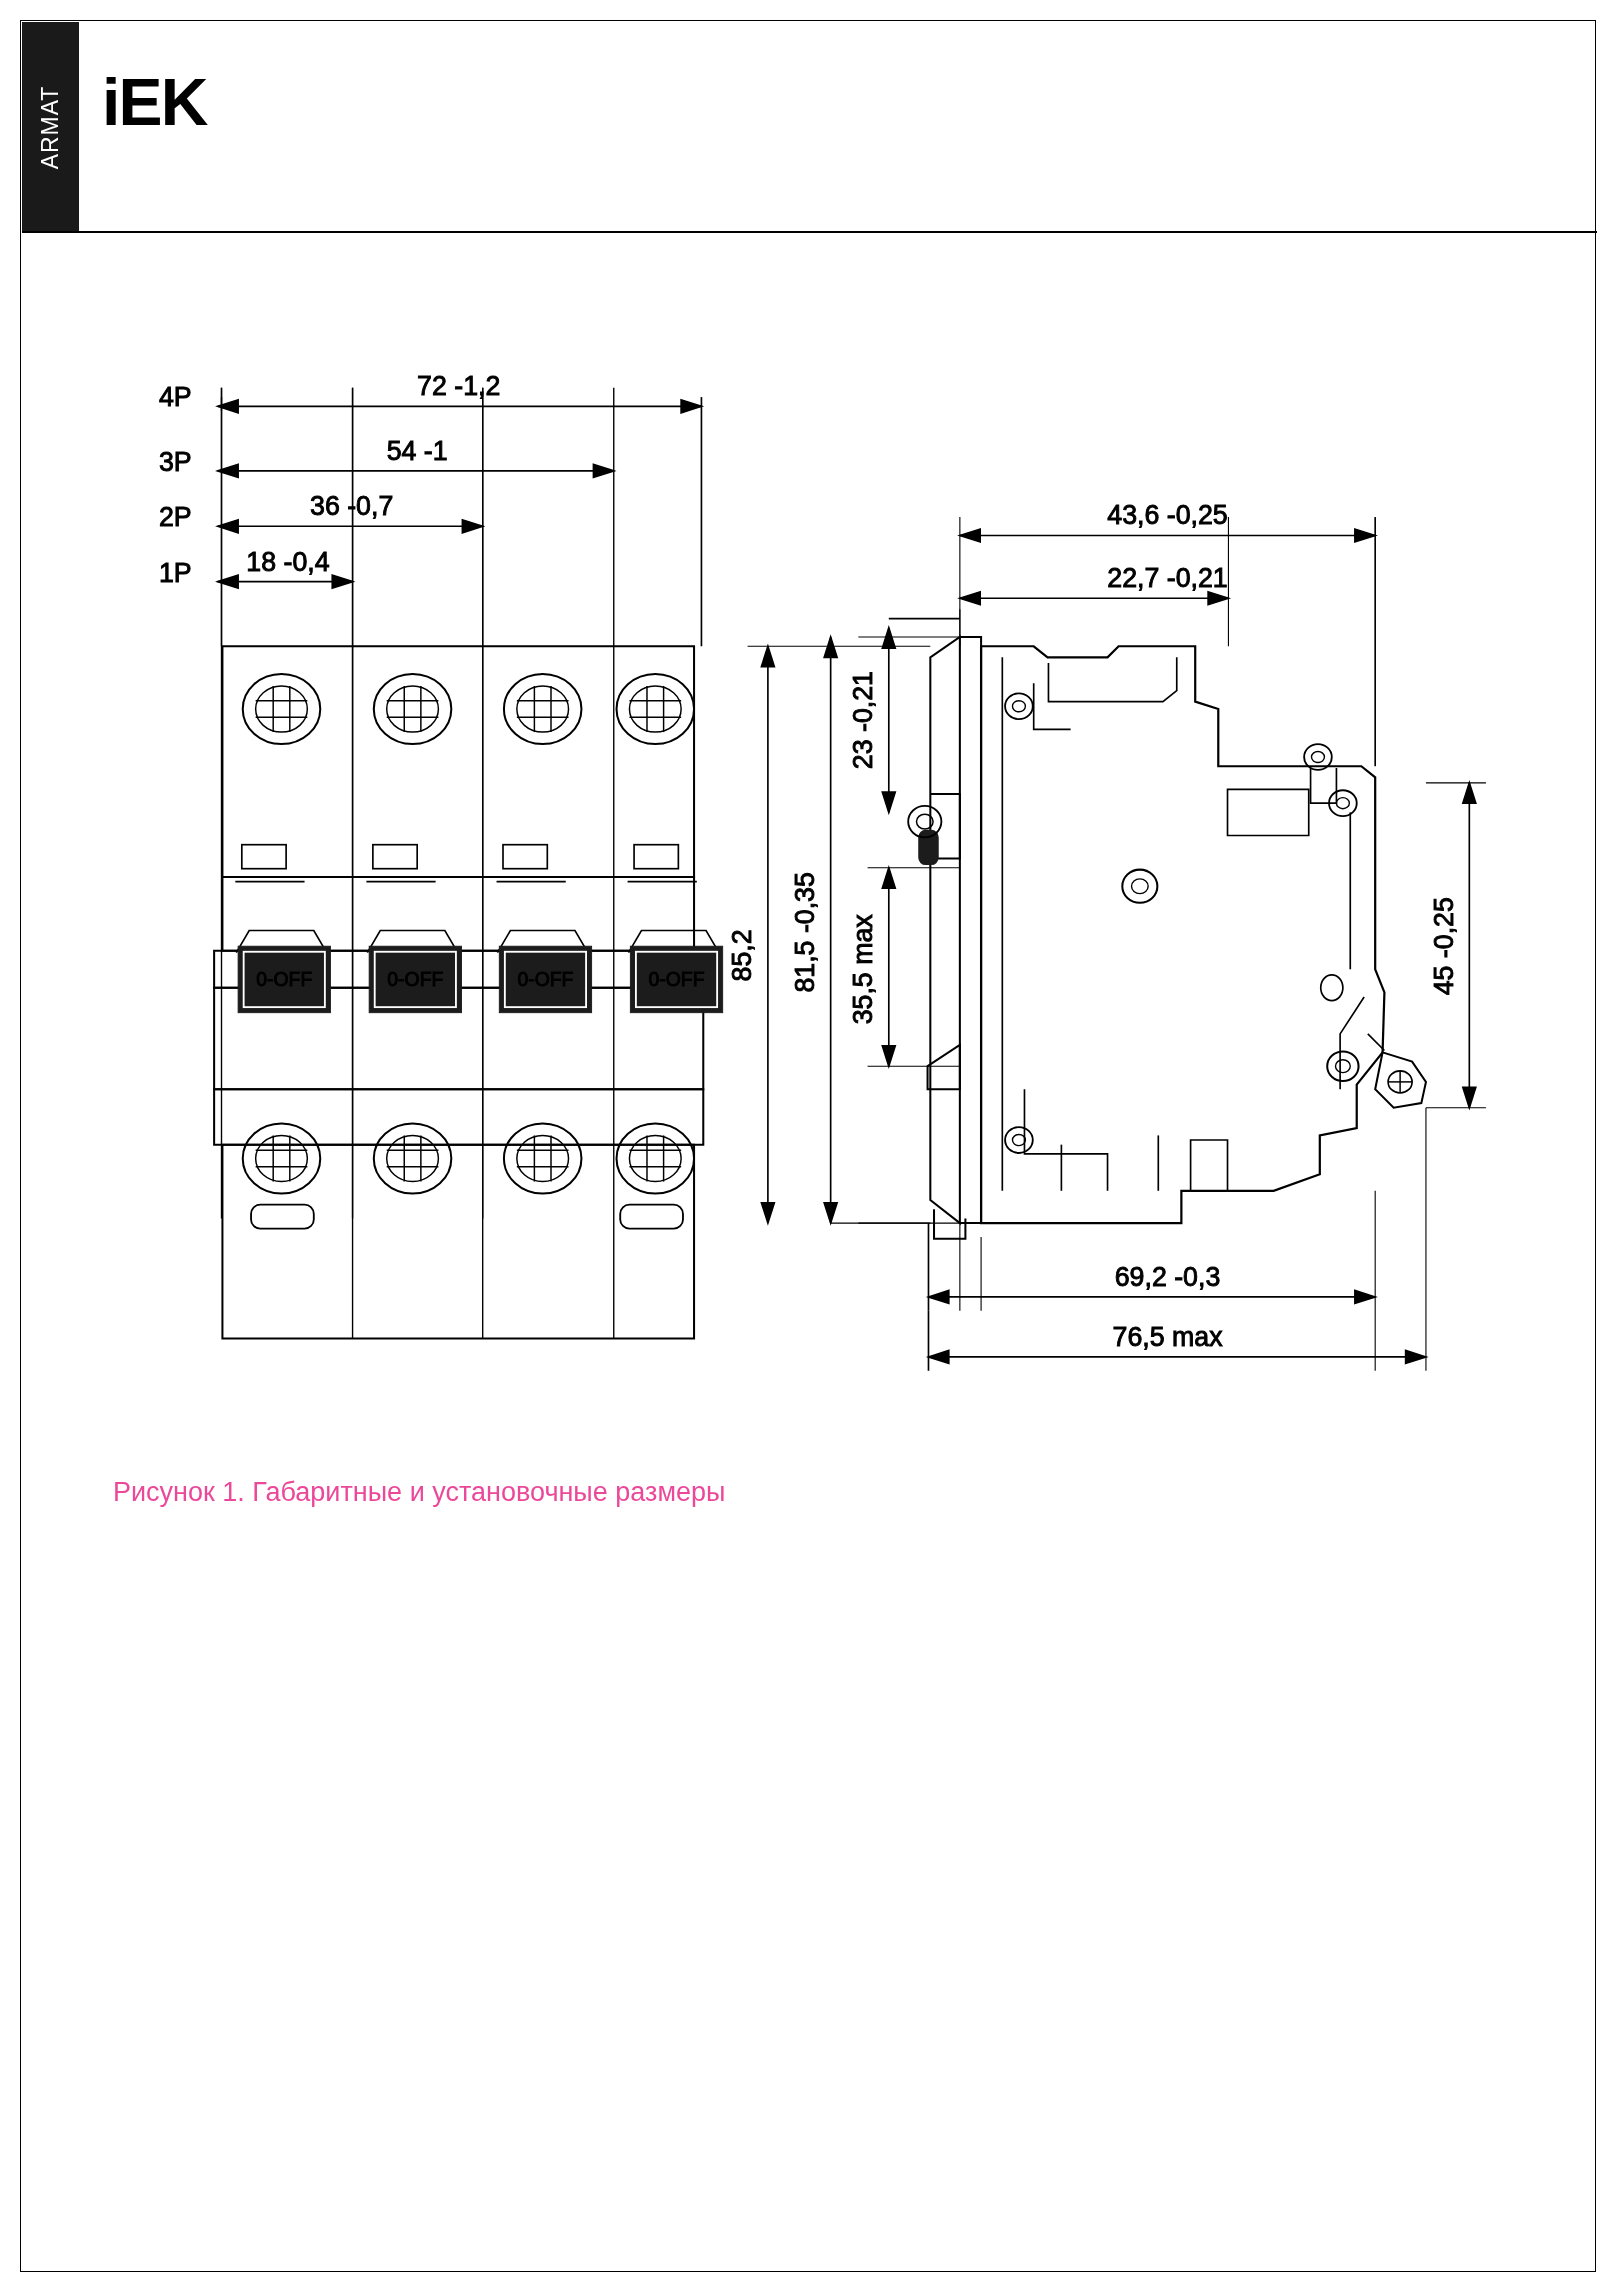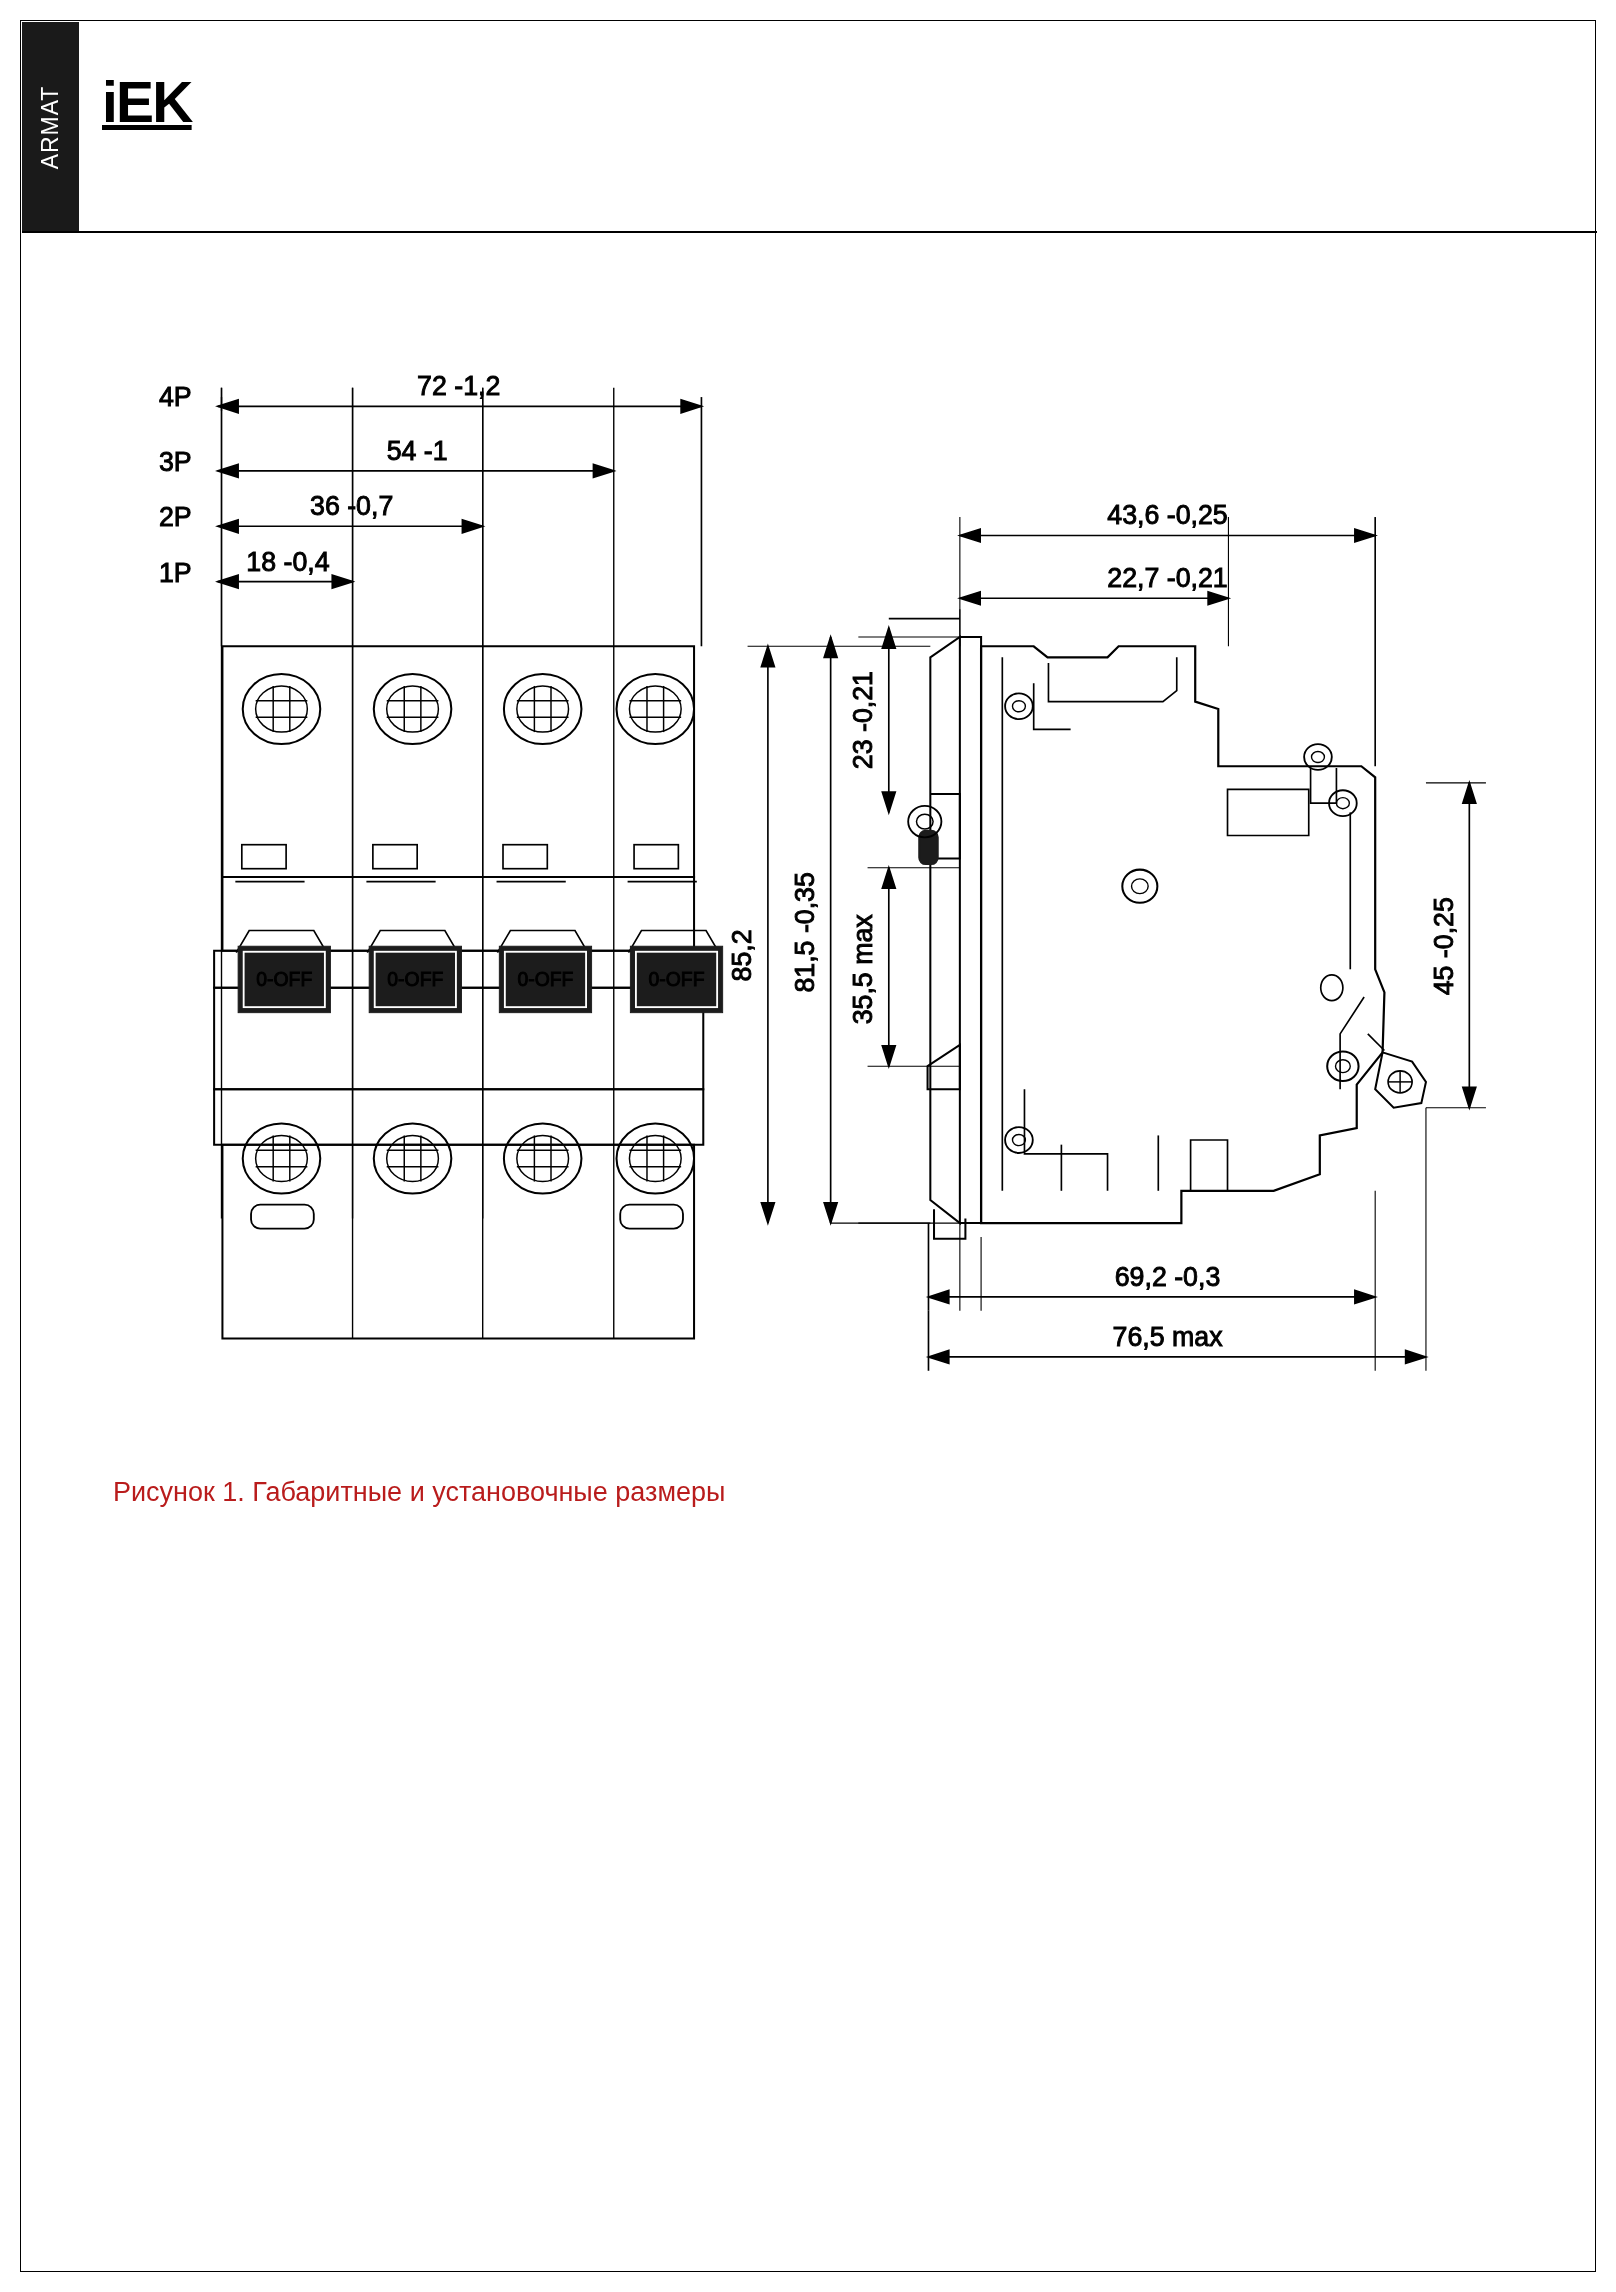--- a/index.html
+++ b/index.html
@@ -56,24 +56,23 @@
   .logo-box {
     position: absolute;
     left: 102px;
     top: 51px;
     width: 185px;
     height: 102px;
   }
   .logo-text {
     font-family: "Liberation Sans", sans-serif;
     font-weight: bold;
-    font-size: 57px;
+    font-size: 66px;
     letter-spacing: -1.8px;
     line-height: 102px;
-    text-decoration: underline;
   }
   .header-rule {
     position: absolute;
     left: 22px;
     top: 231px;
     width: 1575px;
     height: 1.8px;
     background: #000;
   }
 
@@ -83,21 +82,21 @@
     left: 0;
     top: 0;
   }
 
   
   .caption {
     position: absolute;
     left: 113px;
     top: 1477px;
     font-size: 27px;
-    color: #b91c1c;
+    color: #ec4899;
     white-space: nowrap;
     text-align: right;
   }
 
   text {
     font-family: "Liberation Sans", sans-serif;
     fill: #000;
   }
 </style>
 </head>

